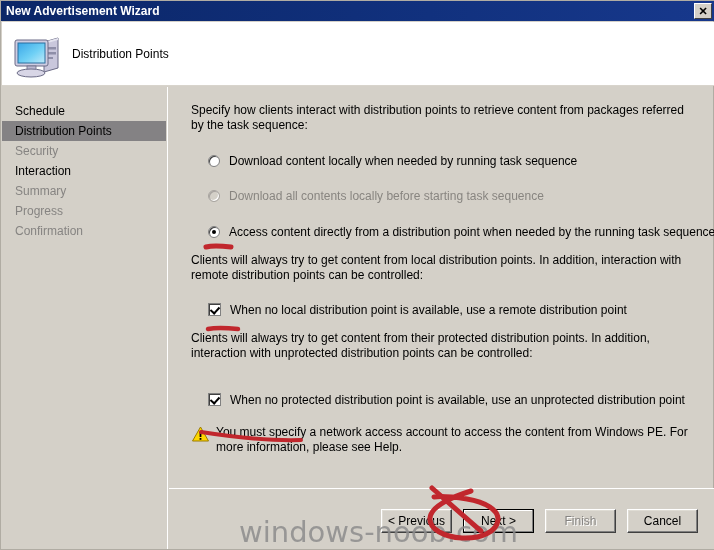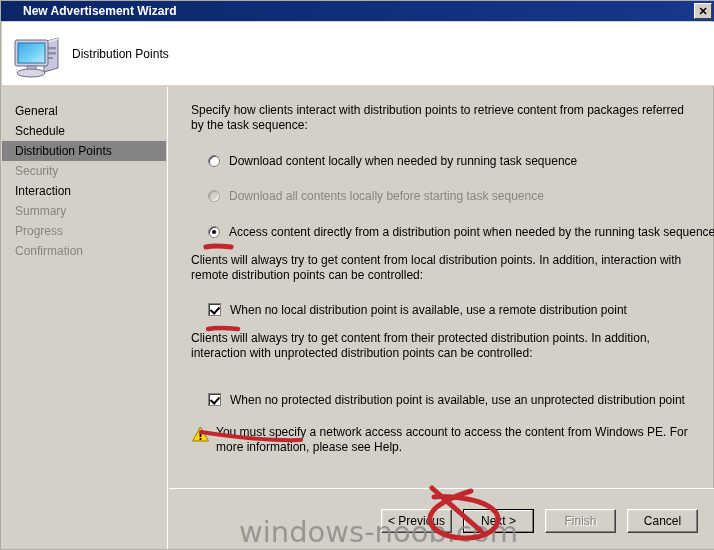--- a/index.html
+++ b/index.html
@@ -31,21 +31,21 @@
     height: 20px;
     background: linear-gradient(to right, #0b2667 0%, #11317e 60%, #17388c 100%);
     display: flex;
     align-items: center;
     box-sizing: border-box;
   }
   .titlebar-text {
     color: #ffffff;
     font-size: 12px;
     font-weight: bold;
-    padding-left: 22px;
+    padding-left: 5px;
     letter-spacing: 0px;
     white-space: nowrap;
   }
   .titlebar-spacer { flex: 1 1 auto; }
   .close-btn {
     width: 18px;
     height: 16px;
     margin-right: 3px;
     background: #d4d0c8;
     border-top: 1px solid #ffffff;
@@ -313,21 +313,20 @@
         <rect x="8" y="15" width="27" height="20" fill="url(#scr)" stroke="#2b6f9e" stroke-width="1"></rect>
 
         <rect x="17" y="38" width="9" height="5" fill="#bab8d0" stroke="#6b6b86" stroke-width="0.8"></rect>
         <ellipse cx="21" cy="45" rx="14" ry="4" fill="#d8d6e6" stroke="#6b6b86" stroke-width="1"></ellipse>
       </svg>
     </div>
     <div class="header-title">Distribution Points</div>
   </div>
 
   <div class="sidebar">
-    <div class="nav-item">General</div>
     <div class="nav-item">Schedule</div>
     <div class="nav-item selected">Distribution Points</div>
     <div class="nav-item disabled">Security</div>
     <div class="nav-item">Interaction</div>
     <div class="nav-item disabled">Summary</div>
     <div class="nav-item disabled">Progress</div>
     <div class="nav-item disabled">Confirmation</div>
   </div>
 
   <div class="content">

